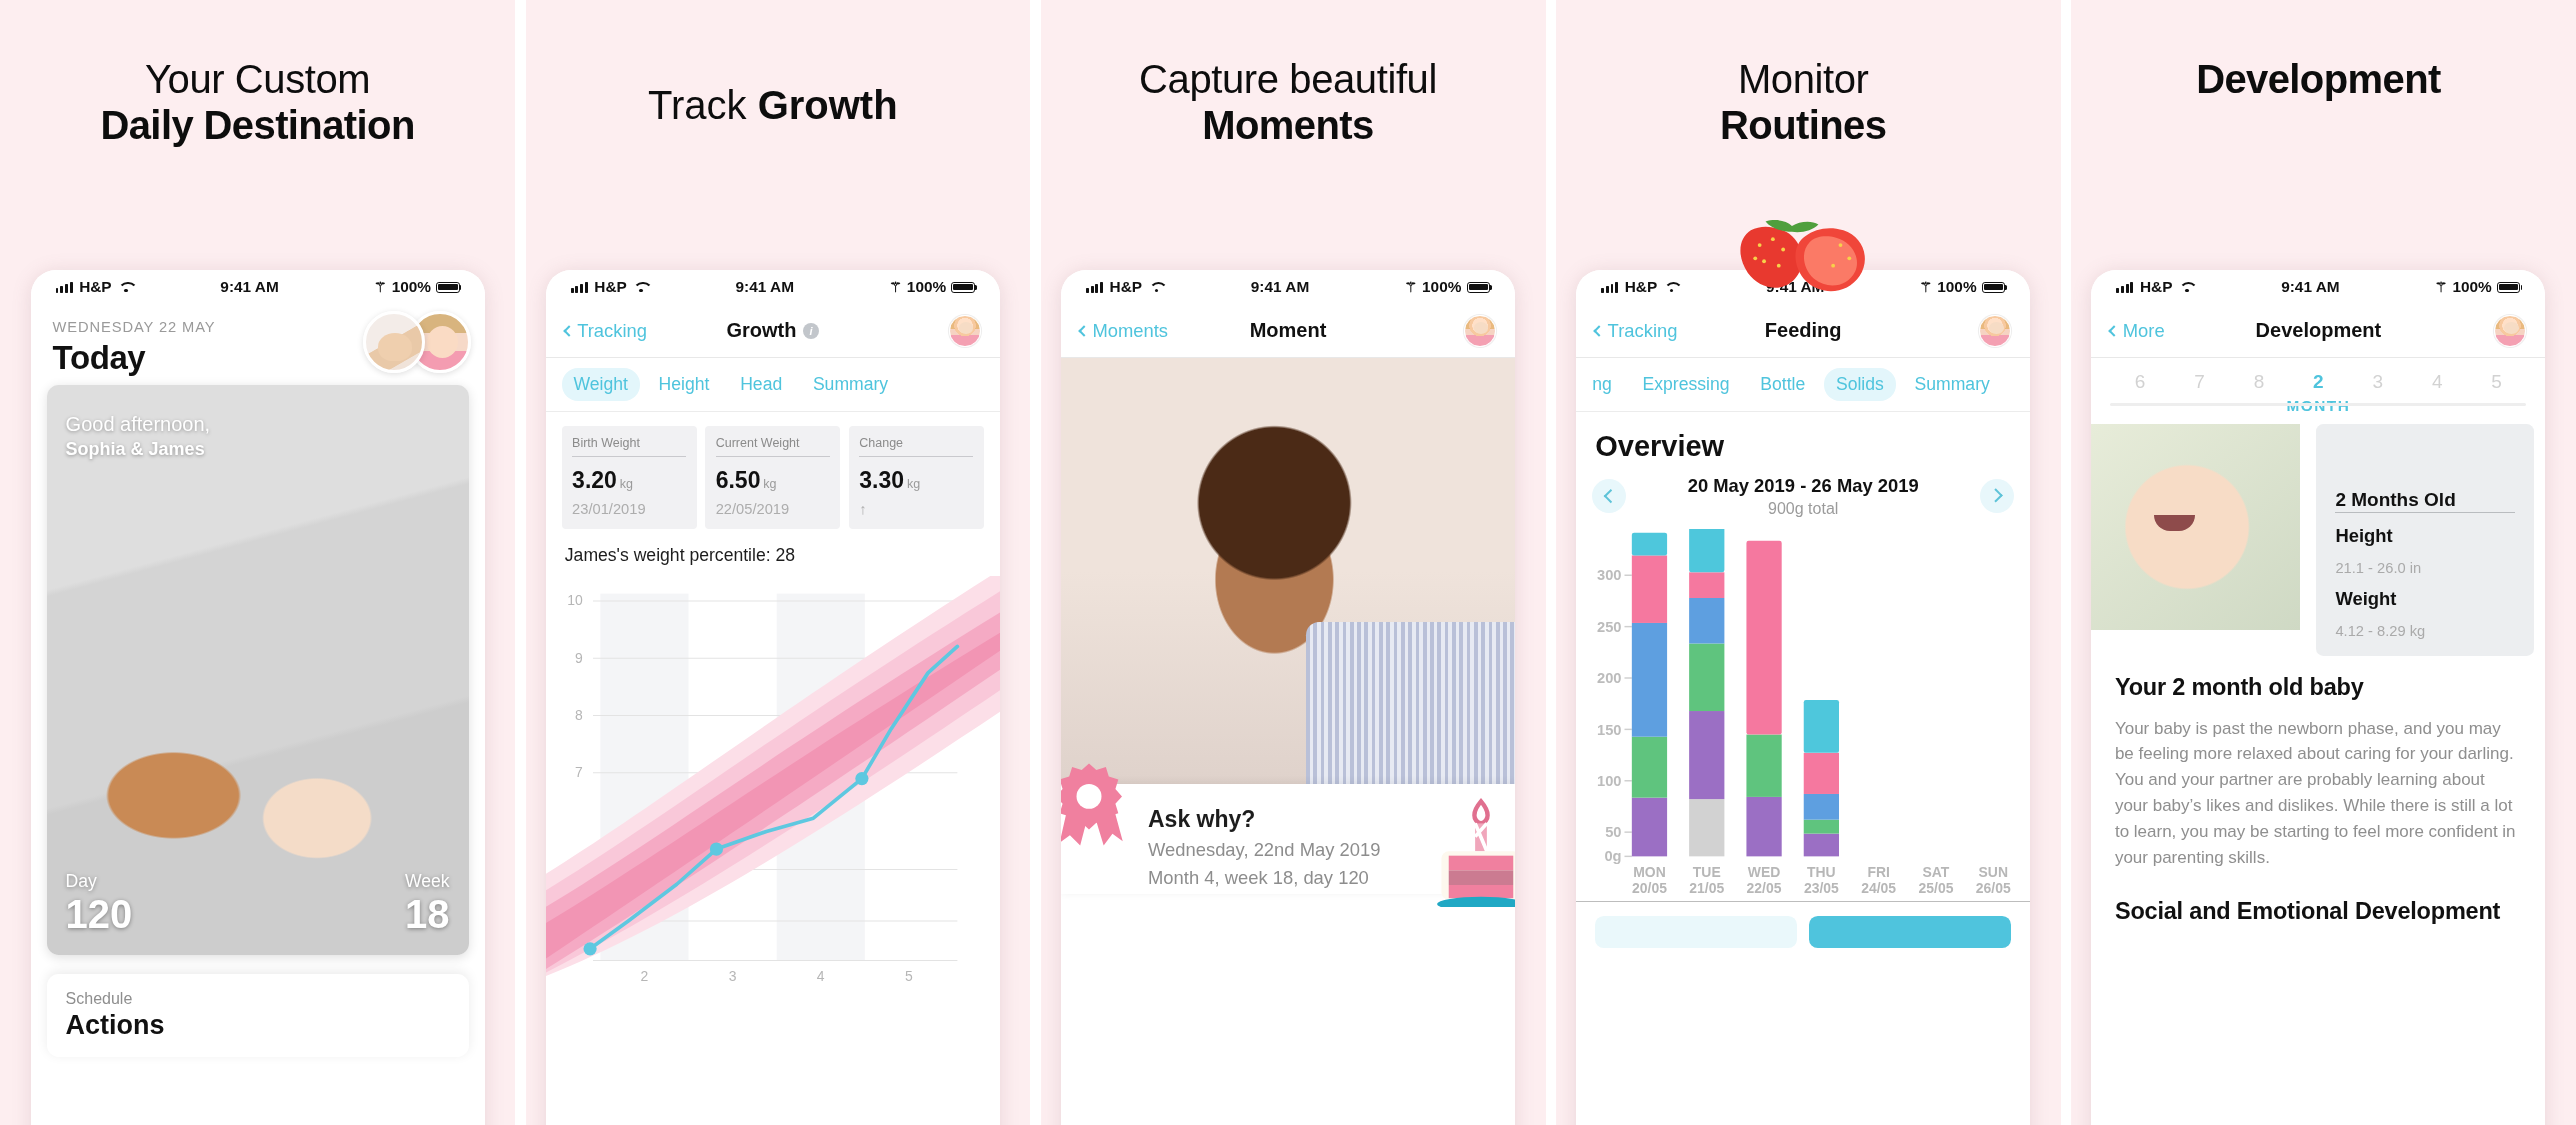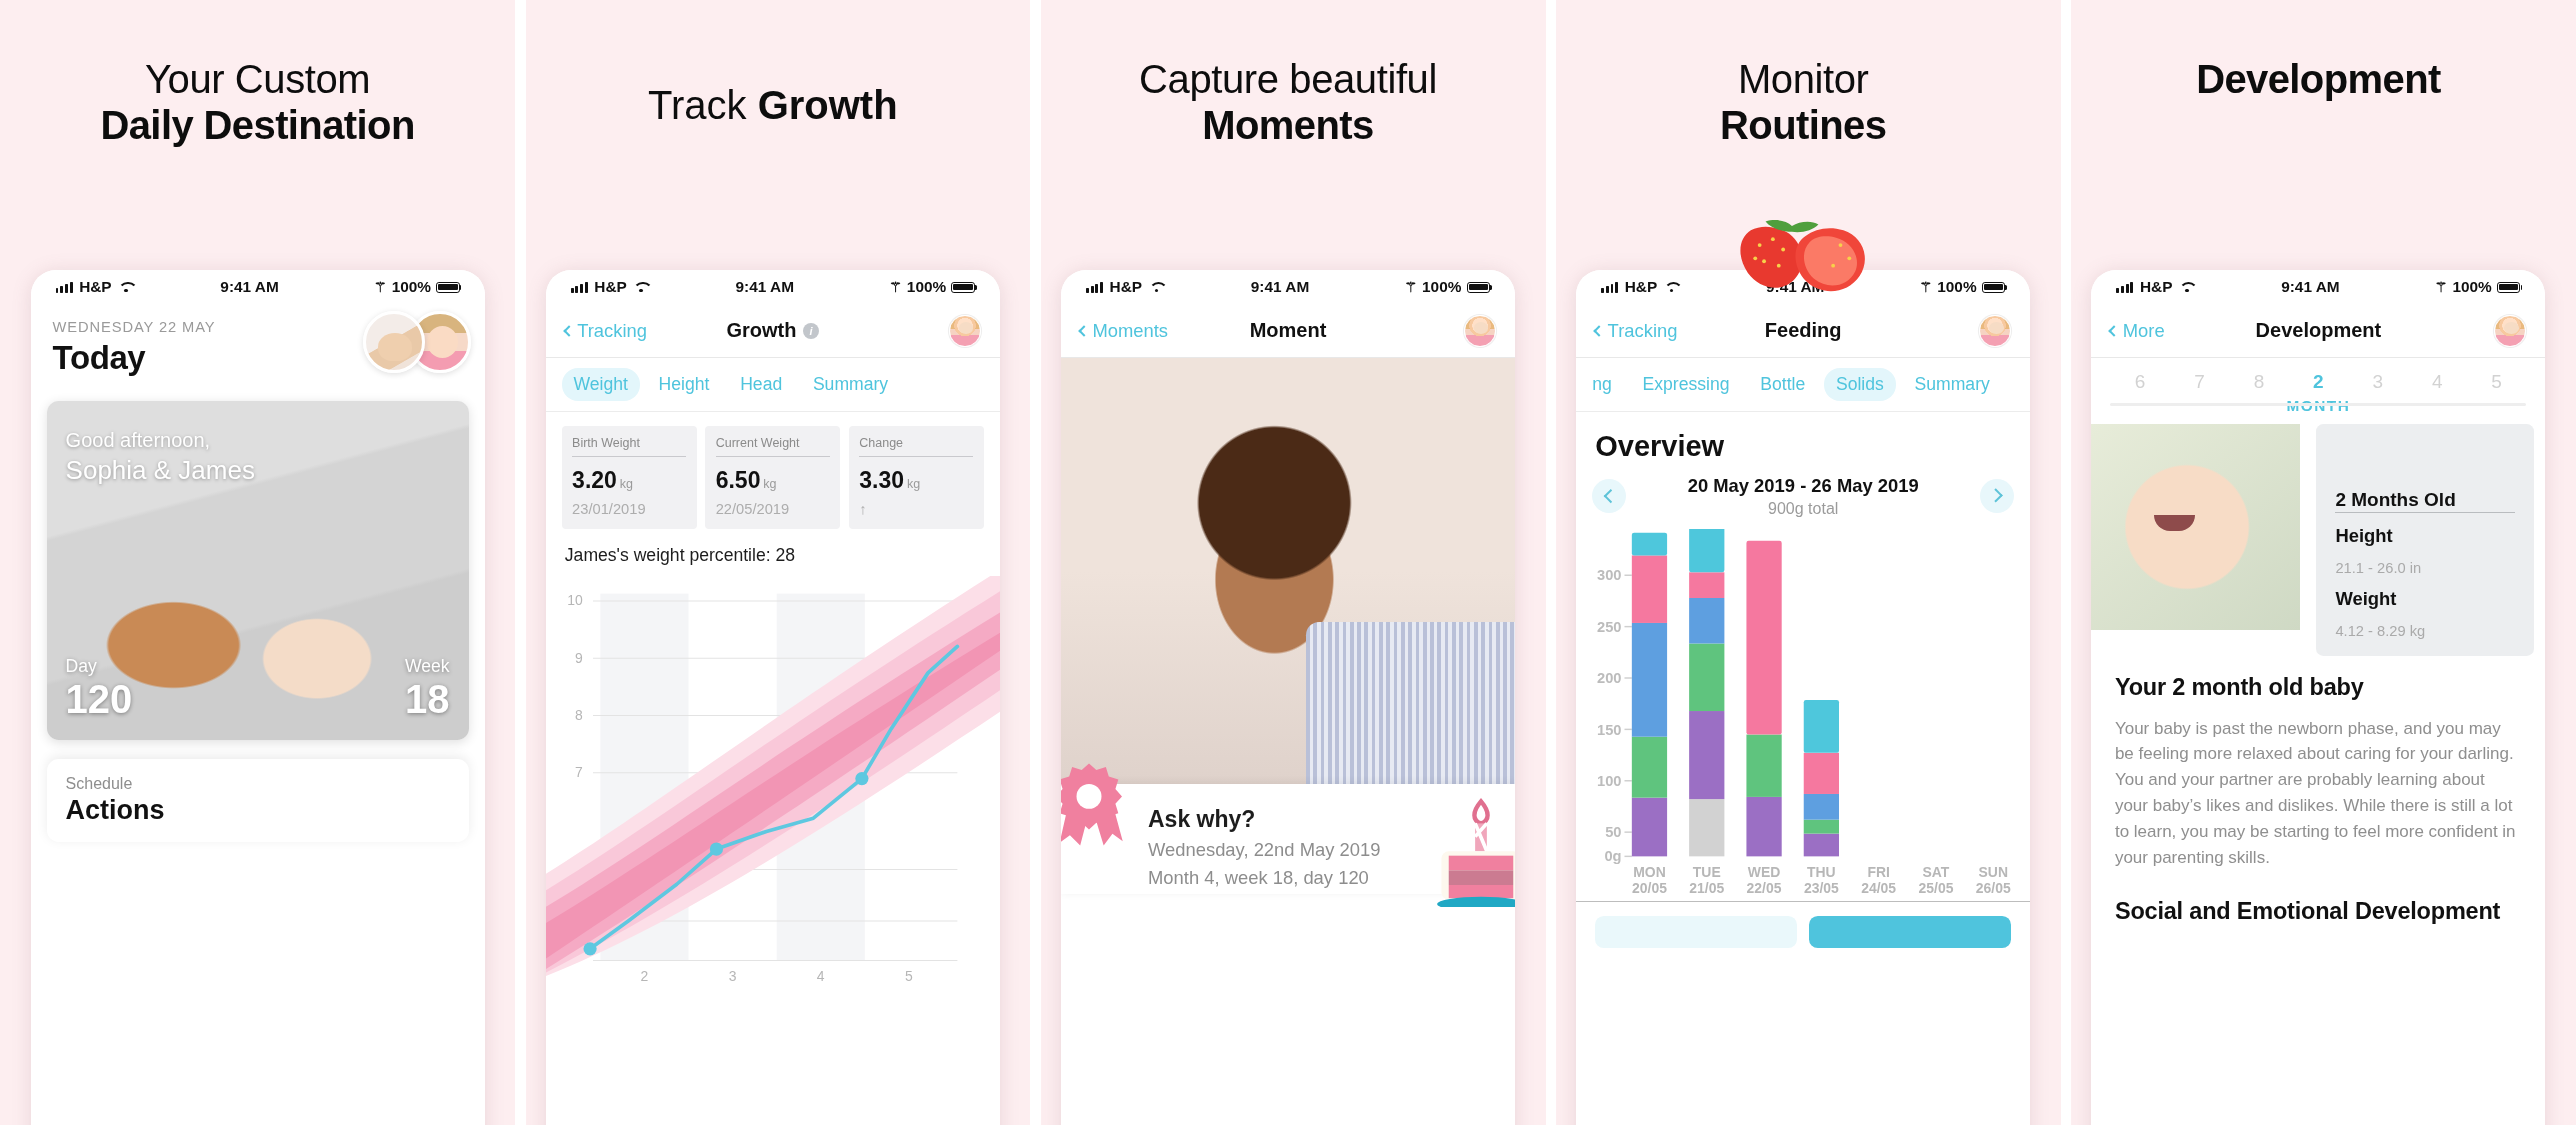--- a/index.html
+++ b/index.html
@@ -98,30 +98,30 @@
   .today-wrap { padding: 14.7px 22px 0; position: relative; }
   .today-date { font-size: 14.7px; letter-spacing: 0.9px; color: #9a9a9a; font-weight: 500; }
   .today-title { font-size: 33px; font-weight: 700; color: #111; margin-top: 4.4px; letter-spacing: -0.4px;}
   .heads { position: absolute; right: 13.2px; top: 7.3px; display: flex; }
   .head-c { width: 62px; height: 62px; border-radius: 50%; border: 3.7px solid #fff; overflow:hidden; box-shadow: 0 1.5px 5.9px rgba(0,0,0,.13); position:relative;}
   .head-baby { background: linear-gradient(150deg,#f3ece8 0 46%, #e9c9a8 47% 78%, #f0e3d9 79%); margin-right:-16px; z-index:2;}
   .head-baby::after{content:"";position:absolute;left:11.7px;top:19px;width:34px;height:28px;border-radius:50% 50% 44% 44%;background:#efcfae;}
   .head-mum { background: linear-gradient(#d8b47e 0 34%, #f6d9c8 34% 66%, #f49cb1 66%); }
   .head-mum::after{content:"";position:absolute;left:14.7px;top:11.7px;width:31px;height:32px;border-radius:50%;background:#fadbc4;}
   .hero {
-    margin: 24px 16px 0; height: 339px; border-radius: 11.7px; position:relative; overflow:hidden;
+    margin: 8px 16px 0; height: 570px; border-radius: 11.7px; position:relative; overflow:hidden;
     background:
       radial-gradient(ellipse 147px 95px at 30% 72%, #c98a55 0 44%, transparent 46%),
       radial-gradient(ellipse 110px 81px at 64% 76%, #f4dcc8 0 48%, transparent 50%),
       linear-gradient(165deg,#dedede 0 30%, #d4d4d4 31% 62%, #cdcdcd 63%);
     box-shadow: 0 2.9px 10.3px rgba(0,0,0,.12);
   }
   .hero-greet { position:absolute; left: 19px; top: 28px; color:#fff; text-shadow: 0 0.7px 3.7px rgba(0,0,0,.35); }
   .hg1 { font-size: 20px; font-weight: 400; }
-  .hg2 { font-size: 26px; font-weight: 400; margin-top: 2.9px; }
+  .hg2 { font-size: 18px; font-weight: 700; margin-top: 2.9px; }
   .hero-stats { position: absolute; left: 19px; right: 19px; bottom: 20.6px; display:flex; justify-content:space-between; color:#fff; text-shadow:0 0.7px 4.4px rgba(0,0,0,.4);}
   .hs-lab { font-size: 17.6px; font-weight: 500; }
   .hs-val { font-size: 40px; font-weight: 700; line-height: 1; margin-top: 2.9px;}
   .hs-r { text-align: right; }
   .sched-card { margin: 19px 16px 0; background:#fff; border-radius: 11.7px; box-shadow: 0 -2.2px 11.7px rgba(0,0,0,.08); padding: 16px 19px; }
   .sched-lab { font-size: 16px; color:#8e8e8e;}
   .sched-title { font-size: 27px; font-weight: 700; color:#111; margin-top:1.5px;}
 
   
   .stat-row { display:flex; gap: 8.8px; padding: 13.2px 16px 0; }

